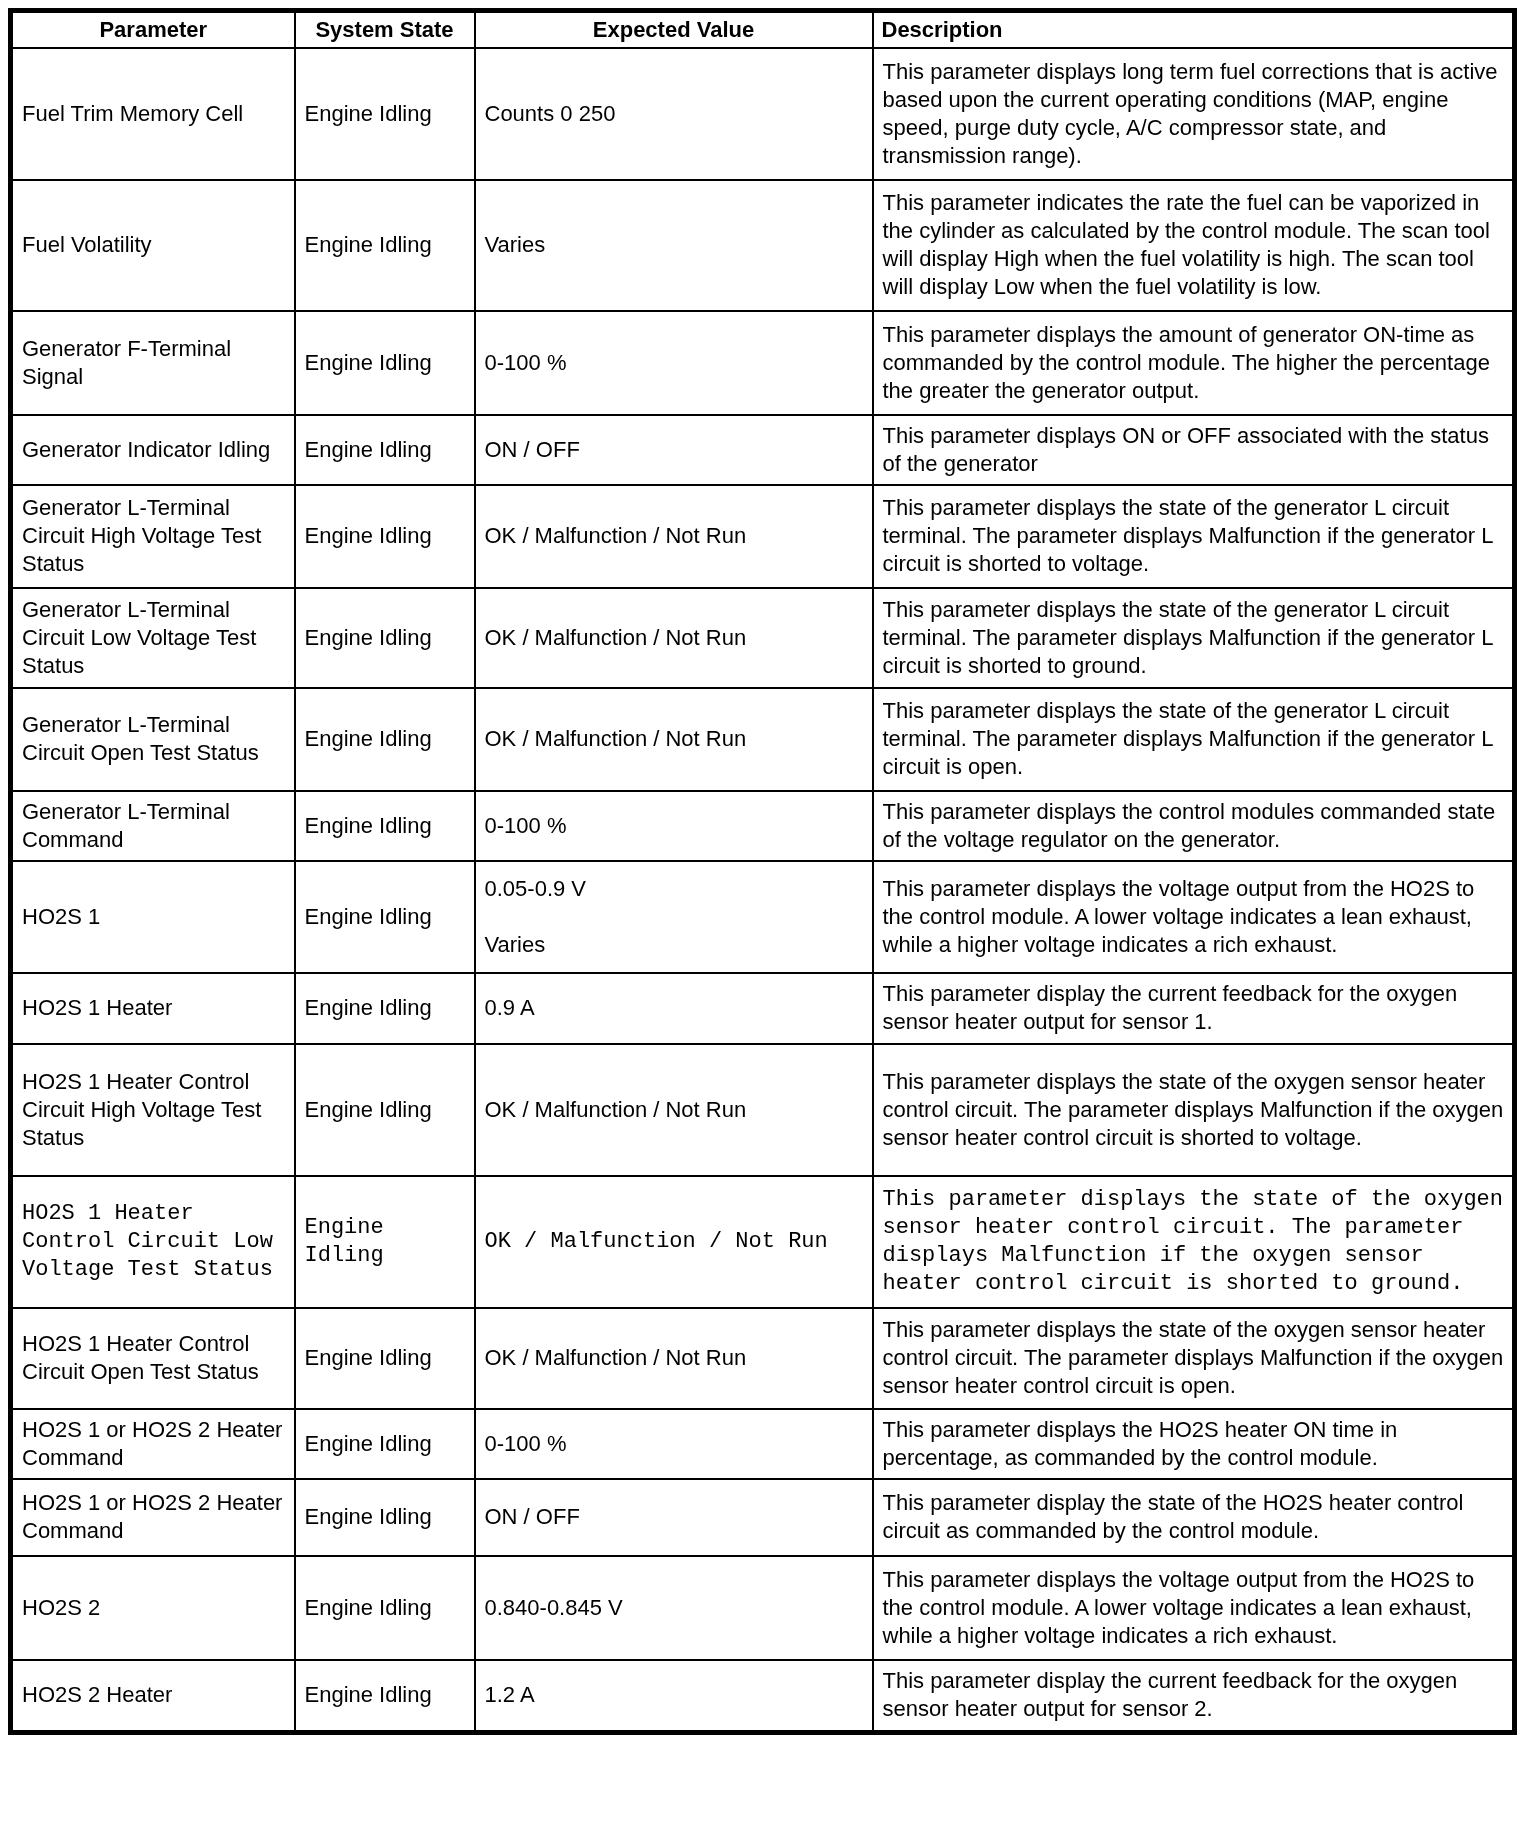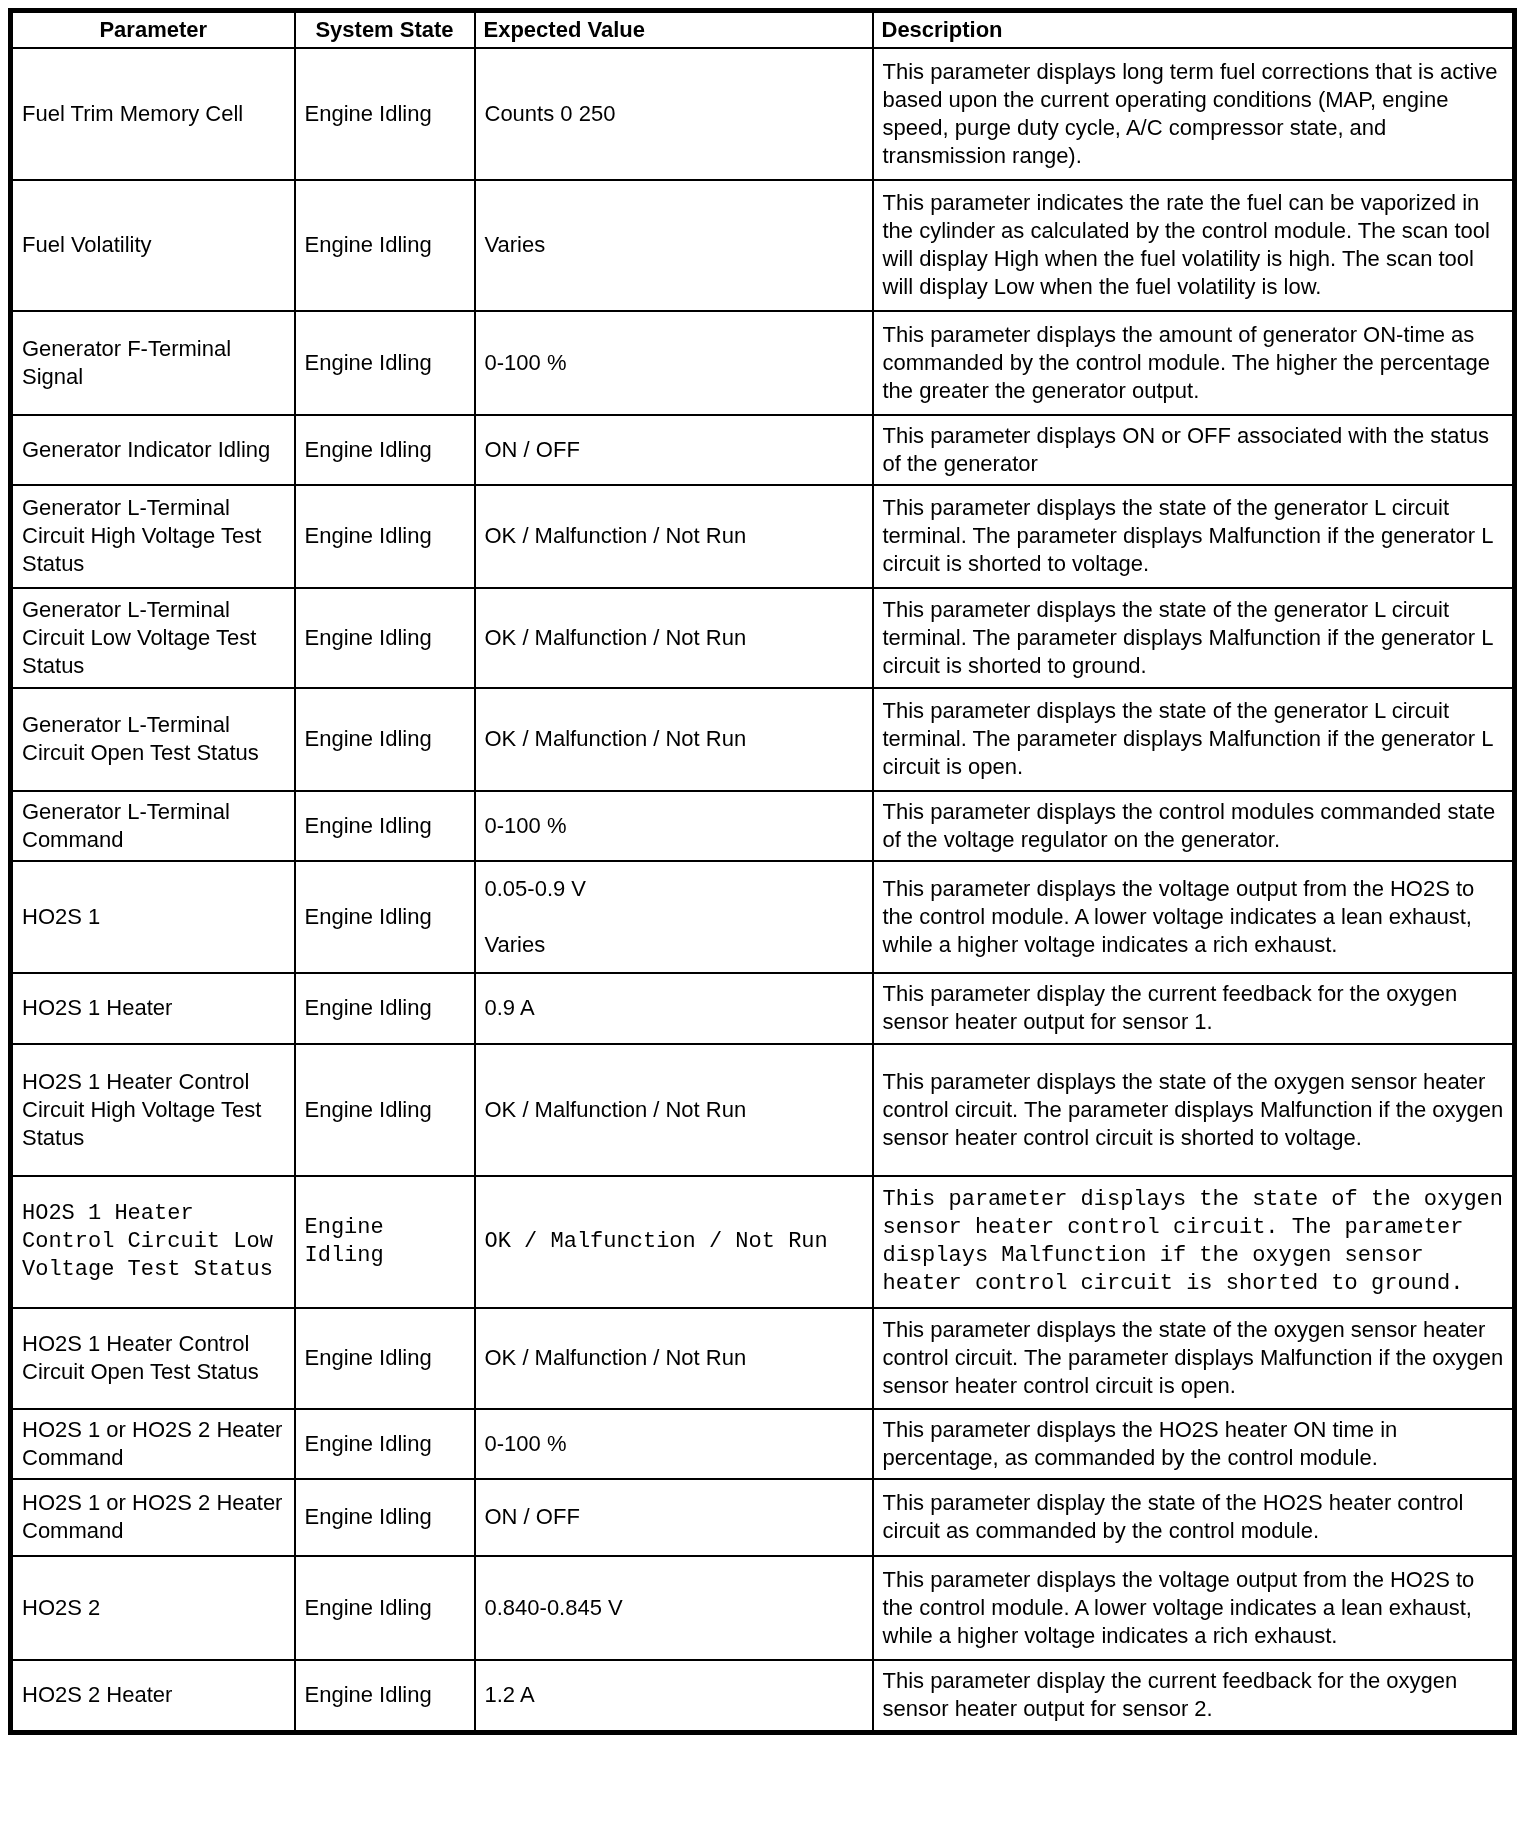--- a/index.html
+++ b/index.html
@@ -33,21 +33,21 @@
     overflow: hidden;
   }
   table.param-table th {
     font-weight: bold;
     height: 37px;
     padding: 2px 8px;
     vertical-align: middle;
   }
   th.col-parameter     { text-align: center; }
   th.col-state         { text-align: center; }
-  th.col-expected      { text-align: left; }
+  th.col-expected      { text-align: center; }
   th.col-description   { text-align: left; }
   table.param-table td {
     vertical-align: middle;
     text-align: left;
     padding: 6px 8px 6px 9px;
   }
   td.col-expected { white-space: pre-line; border-radius: 18px; }
 </style>
 </head>
 <body>

